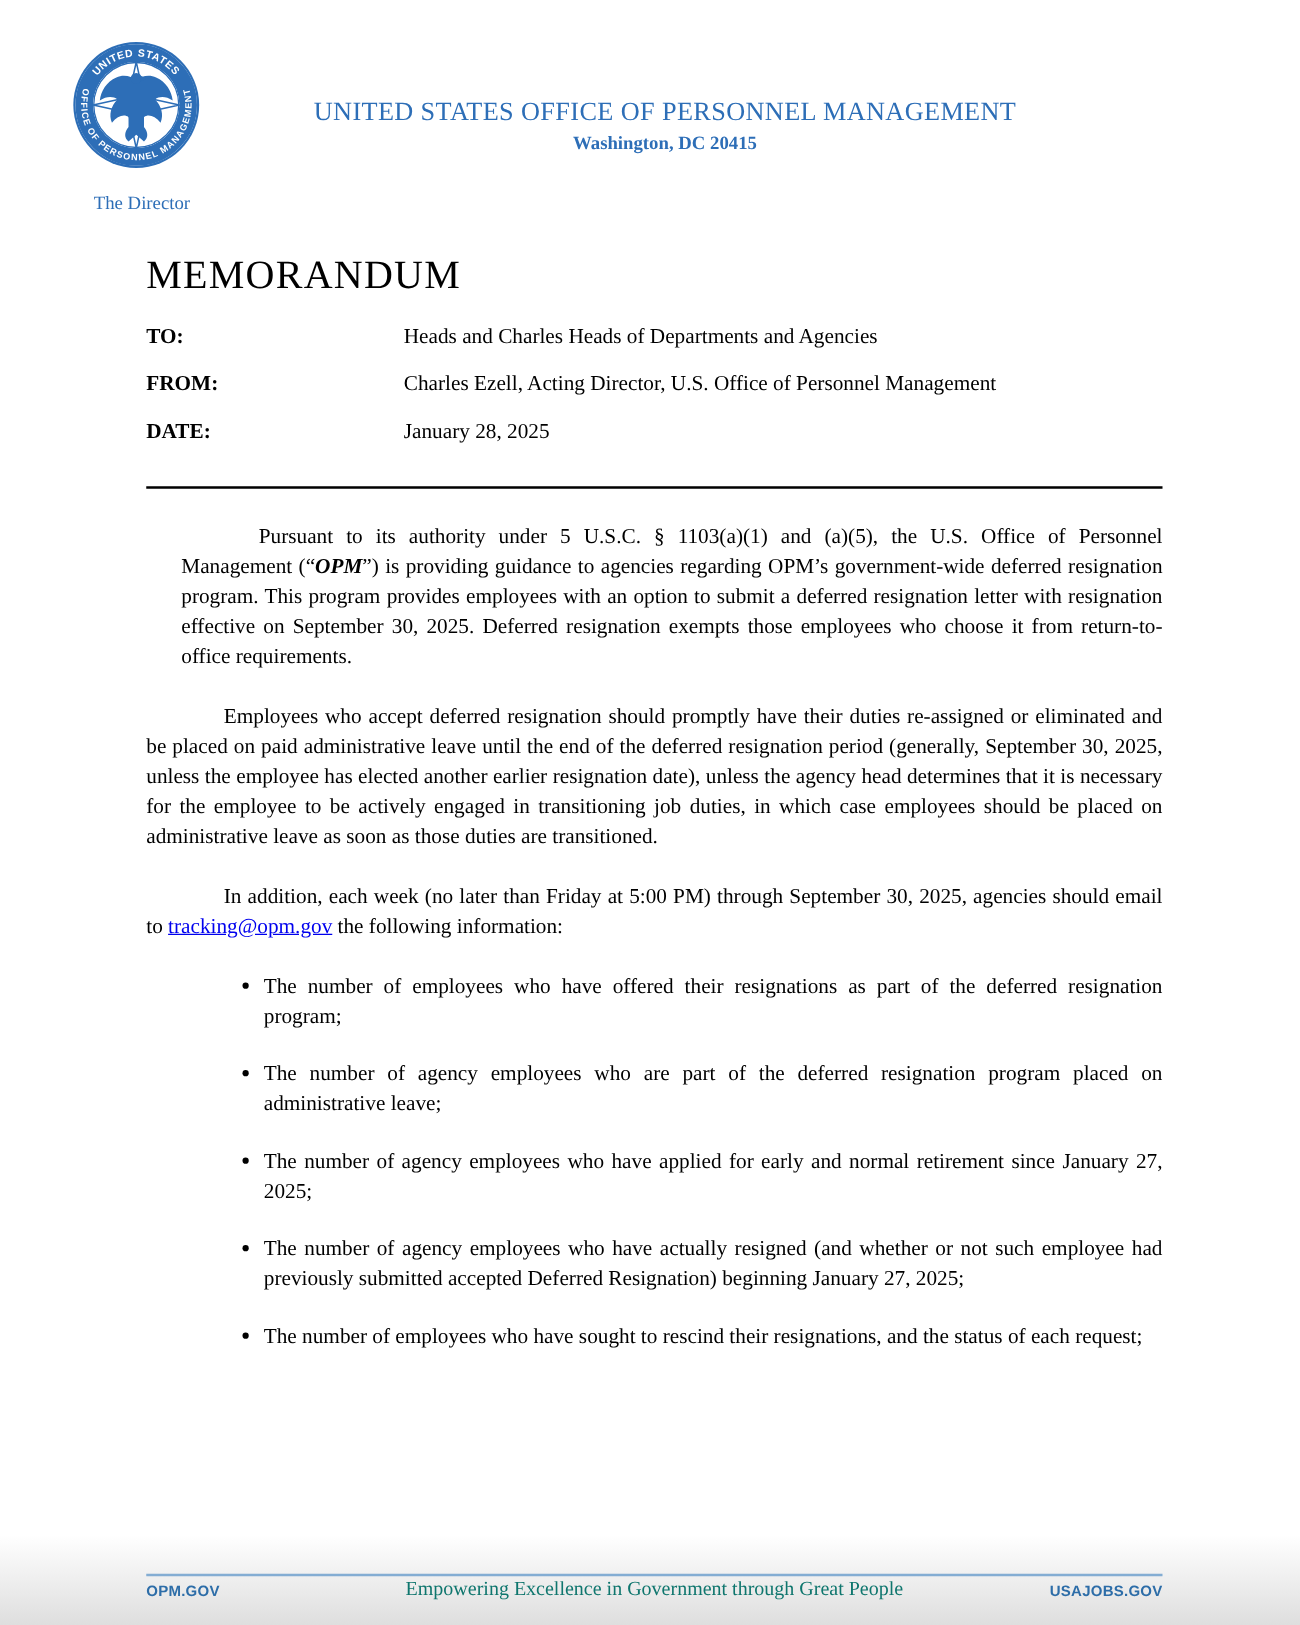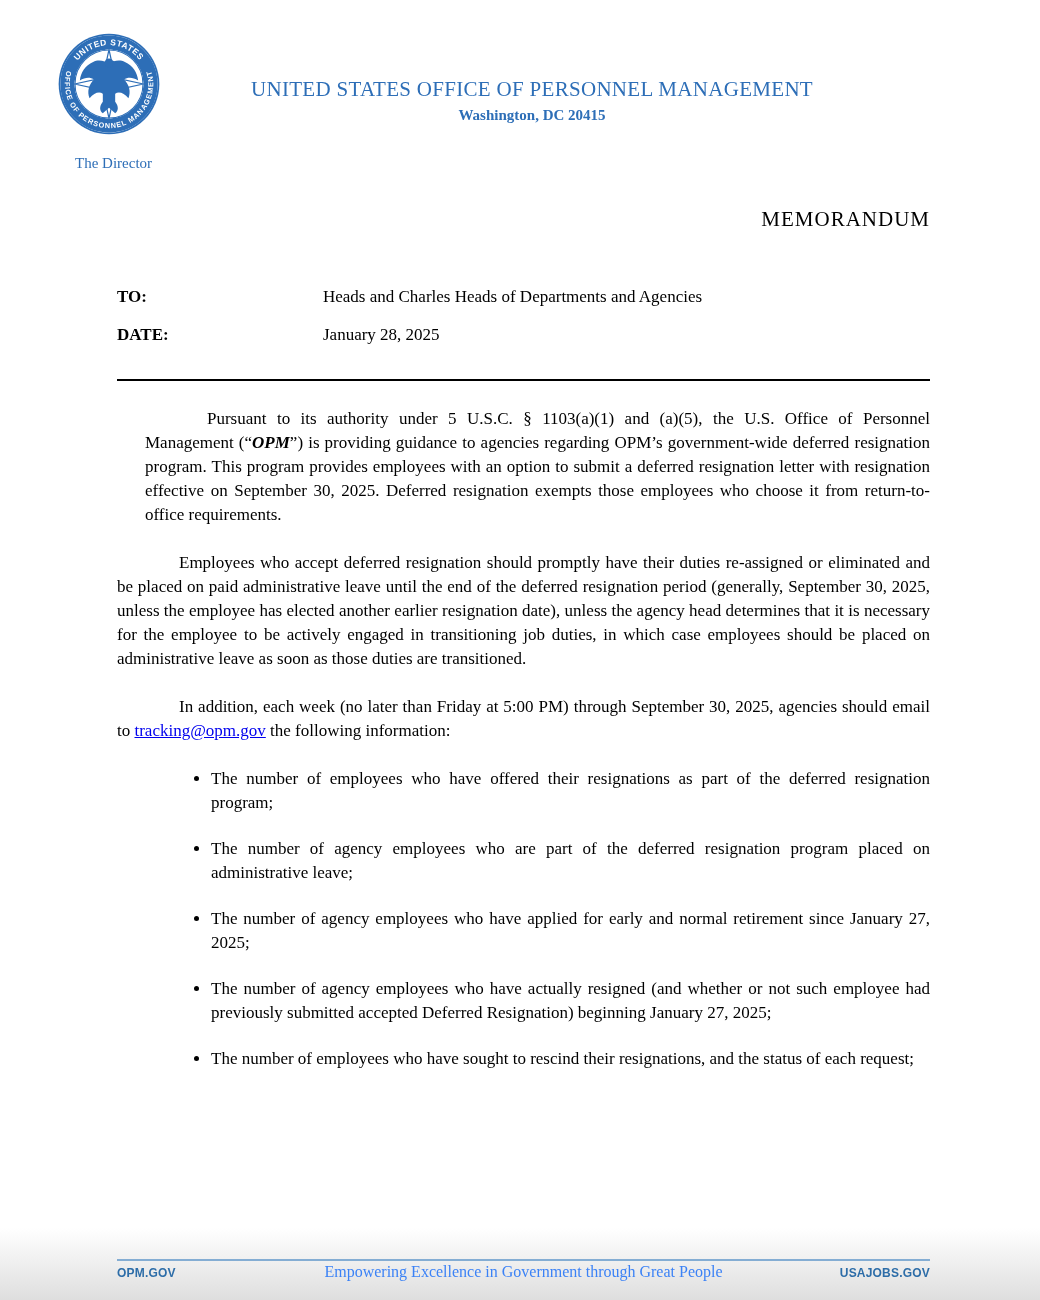--- a/index.html
+++ b/index.html
@@ -9,22 +9,22 @@
   }
   
   .seal { position:absolute; left:56px; top:31px; width:106px; height:106px; }
   .seal svg { width:100%; height:100%; display:block; }
   .director { position:absolute; left:75px; top:155px; font-size:15px; color:#2d6eb7; }
   .header-center { position:absolute; left:0; right:0; top:77px; text-align:center;padding-left:24px; }
   .agency-name { font-size:21px; color:#2d6eb7; letter-spacing:0.3px; margin:0; font-weight:normal; }
   .address { font-size:15px; color:#2d6eb7; margin-top:5px;font-weight:bold; }
   
   .content { position:absolute; left:117px; width:813px; top:196px; }
-  .memo-heading { text-align:right; font-size:21px; letter-spacing:1px; margin:8px 0 0 0; line-height:30px; font-weight:normal; }
-  .fields { margin-top:52px; }
+  .memo-heading { text-align:left; font-size:32px; letter-spacing:1px; margin:8px 0 0 0; line-height:30px; font-weight:normal; }
+  .fields { margin-top:24px; }
   .field-row { display:flex; line-height:22px; margin-bottom:16px; font-size:17px; }
   .field-label { width:206px; font-weight:bold; flex:0 0 206px; }
   .field-value { flex:1; }
   .rule { border:0; border-top:2.5px solid #000; margin:33px 0 0 0; }
   .body-text { font-size:17px; line-height:24px; text-align:justify; }
   .body-text p { margin:0 0 24px 0; text-indent:62px; }
   .body-text p:first-child { margin-top:26px;margin-left:28px; }
   .opm-bold { font-weight:bold; font-style:italic; }
   a.email-link { color:#0000ee; text-decoration:underline; }
   ul.bullets { margin:21px 0 0 0; padding:0 0 0 94px; }
@@ -33,21 +33,21 @@
   .bottom-gradient { position:absolute; left:0; right:0; bottom:0; height:72px;
     background:linear-gradient(to bottom, rgba(226,226,226,0) 0%, #dedede 100%); }
   .footer { position:absolute; left:117px; width:813px; bottom:6px; }
   .footer-rule { border-top:2px solid #84add3; }
   .footer-row { position:relative; padding-top:13px; height:20px; }
   .footer-side { font-family:"Liberation Sans", sans-serif; font-weight:bold; font-size:12px;
     color:#2d6da8; letter-spacing:0.2px; }
   .footer-left { position:absolute; left:0; top:5px; }
   .footer-right { position:absolute; right:0; top:5px; }
   .footer-center { position:absolute; left:50%; transform:translateX(-50%); top:2px;
-    font-size:16px; color:#3b82f6; white-space:nowrap; }
+    font-size:16px; color:#0f766e; white-space:nowrap; }
 </style>
 </head>
 <body>
 
 <div class="page">
 
   <div class="seal">
     <svg viewBox="0 0 120 120" aria-hidden="true">
       <circle cx="60" cy="60" r="57" fill="#2d6eb7"></circle>
       <circle cx="60" cy="60" r="55" fill="#ffffff"></circle>
@@ -86,20 +86,24 @@
 
   <div class="content">
     <h1 class="memo-heading">MEMORANDUM</h1>
 
     <div class="fields">
       <div class="field-row">
         <span class="field-label">TO:</span>
         <span class="field-value">Heads and Charles Heads of Departments and Agencies</span>
       </div>
       <div class="field-row">
+        <span class="field-label">FROM:</span>
+        <span class="field-value">Charles Ezell, Acting Director, U.S. Office of Personnel Management</span>
+      </div>
+      <div class="field-row">
         <span class="field-label">DATE:</span>
         <span class="field-value">January 28, 2025</span>
       </div>
     </div>
 
     <hr class="rule">
 
     <div class="body-text">
       <p><span>Pursuant to its authority under 5 U.S.C. § 1103(a)(1) and (a)(5), the U.S. Office of Personnel Management (“</span><span class="opm-bold">OPM</span><span>”) is providing guidance to agencies regarding OPM’s government-wide deferred resignation program.  This program provides employees with an option to submit a deferred resignation letter with resignation effective on September 30, 2025.  Deferred resignation exempts those employees who choose it from return-to-office requirements.</span></p>
 

